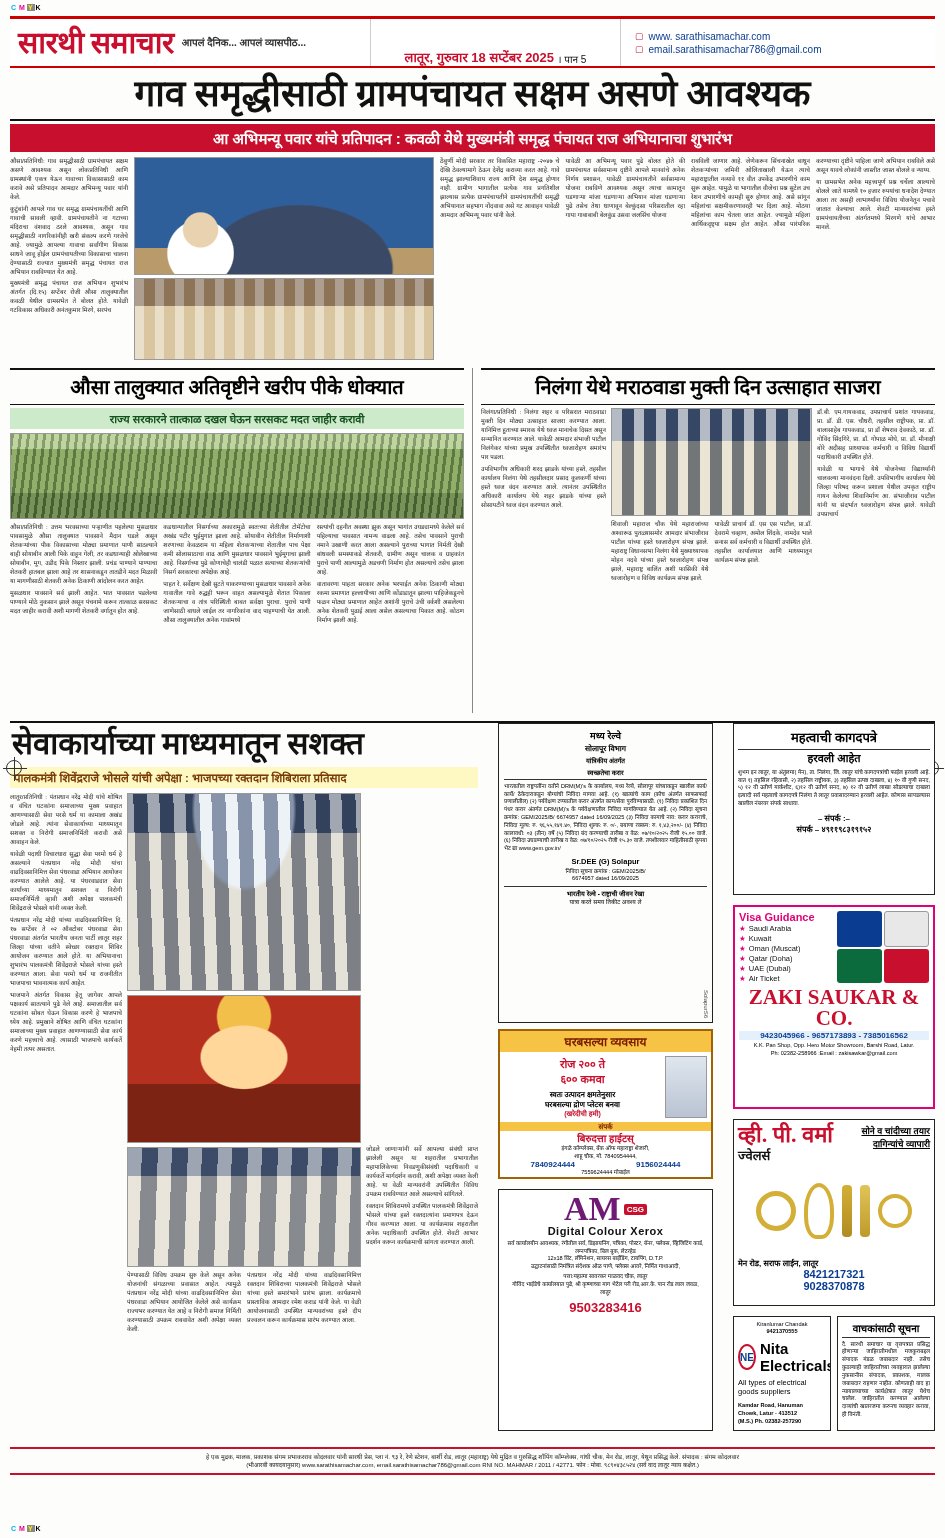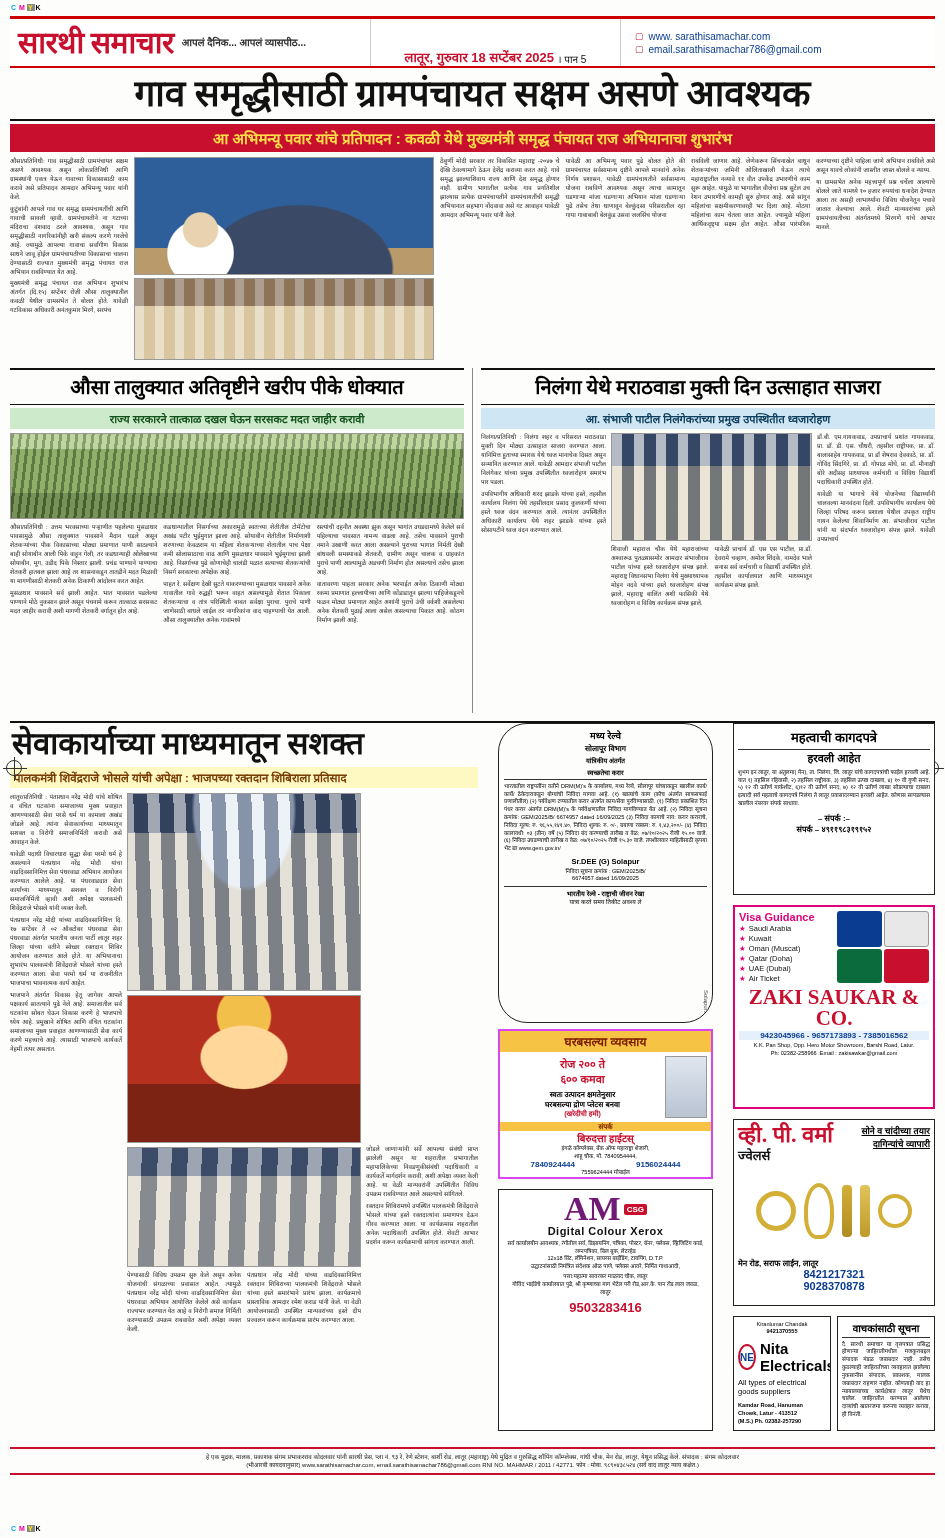--- a/index.html
+++ b/index.html
@@ -112,21 +112,21 @@
     font-size: 37px;
     font-weight: bold;
     color: #111;
     margin: 6px 4px 2px 4px;
     border-bottom: 2px solid #111;
     padding-bottom: 4px;
     line-height: 1.1;
   }
   .sub-head {
     background: #c8102e;
-    color: #fde047;
+    color: #ffffff;
     text-align: center;
     font-size: 15px;
     font-weight: bold;
     padding: 4px 2px;
     margin: 3px 4px 5px 4px;
   }
 
   
   .cols { display: flex; gap: 6px; margin: 0 4px; }
   .col { font-size: 6.2px; line-height: 1.45; text-align: justify; color: #222; }
@@ -351,21 +351,20 @@
         </div>
         <div class="col" style="flex:1;">
           <p>रस्त्यांची दहनीत अवस्था झुक असून भागांत उघड्यामध्ये केलेले सर्व पहिल्याचा पावसात नामन्य वाढला आहे. तसेच पावसाने पुराची नमाने उखाणी करत आला असल्याने पुराच्या भागात निर्मती देखी बांधवली समस्याकडे शेतकरी, ग्रामीण असून चालक व ग्राहकांत पुराचे पाणी आल्यामुळे अडचणी निर्माण होत असल्याचे तसेच झाला आहे.</p>
           <p>वातावरणा पाहता सरकार अनेक भरपाईत अनेक ठिकाणी मोठ्या रकमा प्रमाणात हल्लायीच्या आणि कोंडाडातून झाल्या पाहिजेकडूनचे फळन मोठ्या प्रमाणात आहेत अशांनी पुराचे उंची वर्कशी असलेल्या अनेक शेतकरी पुढाई आला असेल असल्याचा पिकात आहे. कोठण निर्माण झाली आहे.</p>
         </div>
       </div>
     </div>
 
     <div style="flex:1;">
       <div class="sect-head">निलंगा येथे मराठवाडा मुक्ती दिन उत्साहात साजरा</div>
-      <div class="sect-sub band-blue">आ. संभाजी पाटील निलंगेकरांच्या प्रमुख उपस्थितीत ध्वजारोहण</div>
       <div style="display:flex; gap:5px;">
         <div class="col" style="flex:0 0 125px;">
           <p>निलंगा/प्रतिनिधी : निलंगा शहर व परिसरात मराठवाडा मुक्ती दिन मोठ्या उत्साहात साजरा करण्यात आला. यानिमित्त हुताच्या स्मारक येथे ध्वज मानाचेक दिसत असून सन्मानित करण्यात आले. यावेळी आमदार संभाजी पाटील निलंगेकर यांच्या प्रमुख उपस्थितीत ध्वजारोहण समारंभ पार पडला.</p>
           <p>उपविभागीय अधिकारी शरद झाडके यांच्या हस्ते, तहसील कार्यालय निलंगा येथे तहसीलदार प्रसाद कुलकर्णी यांच्या हस्ते ध्वज वंदन करण्यात आले. त्यानंतर उपस्थितीत अधिकारी कार्यालय येथे शहर झाडके यांच्या हस्ते सोसायटीने ध्वज वंदन करण्यात आले.</p>
         </div>
         <div style="flex:1;">
           <div class="photo" style="height:108px; background:linear-gradient(180deg,#6a7f9c 0 40%,#b9a884 40% 100%);">
             <div class="pbody" style="background:
               repeating-linear-gradient(90deg, rgba(255,255,255,.6) 0 10px, rgba(40,60,95,.55) 10px 22px),
               linear-gradient(180deg,#46556e 0 30%, #cdbd96 30% 100%);"></div>
@@ -422,35 +421,35 @@
         <div class="col" style="flex:0 0 112px;">
           <div style="height:352px;"></div>
           <p>जोडले जाणाऱ्यांनी सर्वे आपल्या संबंधी प्राप्त झालेली असून या शहरातील प्रभागातील महापालिकेच्या निवडणुकीसंबंधी पदाधिकारी व कार्यकर्ते मार्गदर्शन करावी, अशी अपेक्षा व्यक्त केली आहे. या वेळी मान्यवरांनी उपस्थितीत विविध उपक्रम राबविण्यात आले असल्याचे सांगितले.</p>
           <p>रक्तदान शिबिरामध्ये उपस्थित पालकमंत्री शिवेंद्रराजे भोसले यांच्या हस्ते रक्तदात्यांना प्रमाणपत्र देऊन गौरव करण्यात आला. या कार्यक्रमास शहरातील अनेक पदाधिकारी उपस्थित होते. शेवटी आभार प्रदर्शन करून कार्यक्रमाची सांगता करण्यात आली.</p>
         </div>
       </div>
     </div>
 
     <div style="flex:0 0 215px; display:flex; flex-direction:column;">
 
-      <div class="railway-box" style="position:relative; height:300px; overflow:hidden;border-radius:29px;">
+      <div class="railway-box" style="position:relative; height:300px; overflow:hidden;">
         <div class="railway-hd">मध्य रेल्वे</div>
         <div class="railway-hd2">सोलापूर विभाग</div>
         <div class="railway-hd2" style="font-size:6.5px;">यांत्रिकीय अंतर्गत</div>
         <div class="railway-hd2" style="font-size:6.5px; border-bottom:1px solid #333; padding-bottom:2px; margin-bottom:3px;">स्वच्छतेचा करार</div>
         <div class="tiny" style="text-align:justify;">भारतातील राष्ट्रपतींना वतीने DRM(M)'s के कार्यालय, मध्य रेल्वे, सोलापूर यांच्याकडून खालील कार्य/कार्ये/ ठेकेदाराकडून योग्यांची निविदा मागवा आहे. (१) खात्यांचे काम (कोच अंतर्गत साफसफाई प्रणालीतील) (२) पर्यवेक्षण टप्प्यातील करार अंतर्गत काम/सेवा पुरविण्यासाठी. (१) निविदा प्रकाशित दिन पंधर करार अंतर्गत DRM(M)'s के पर्यवेक्षणातील निविदा मागविण्यात येत आहे. (२) निविदा सूचना क्रमांक: GEM/2025/B/ 6674957 dated 16/09/2025 (३) निविदा कामाचे नाव: करार कराराचे, निविदा मूल्य: रु. ९६,५५,१४१.४०, निविदा शुल्क: रु. ०/-, बयाणा रक्कम: रु. १,४३,२००/- (४) निविदा कालावधी: ०३ (तीन) वर्षे (५) निविदा बंद करण्याची तारीख व वेळ: ०७/१०/२०२५ रोजी १५.०० वाजे. (६) निविदा उघडण्याची तारीख व वेळ: ०७/१०/२०२५ रोजी १५.३० वाजे. तपशीलवार माहितीसाठी कृपया भेट द्या www.gem.gov.in/</div>
         <div class="ctr bold" style="font-size:7.5px; margin-top:4px;">Sr.DEE (G) Solapur</div>
         <div class="ctr tiny">निविदा सूचना क्रमांक : GEM/2025/B/</div>
         <div class="ctr tiny">6674957 dated 16/09/2025</div>
         <div class="vert-label">SolapurS6</div>
         <div class="ctr bold" style="font-size:6.5px; border-top:1px solid #333; margin-top:3px; padding-top:2px;">भारतीय रेल्वे - राष्ट्राची जीवन रेखा</div>
         <div class="ctr" style="font-size:6px;">यात्रा करते समय तिकीट अवश्य ले</div>
       </div>
 
-      <div class="ad" style="margin-top:6px; padding:0; border:2px solid #d946ef;">
+      <div class="ad" style="margin-top:6px; padding:0; border:2px solid #a16207;">
         <div class="ghar-hd">घरबसल्या व्यवसाय</div>
         <div style="display:flex; padding:4px;">
           <div style="flex:1;">
             <div class="ctr bold red" style="font-size:11px;">रोज २०० ते</div>
             <div class="ctr bold red" style="font-size:11px;">६०० कमवा</div>
             <div class="ctr bold" style="font-size:7.5px; margin-top:3px;">स्वतः उत्पादन क्षमतेनुसार</div>
             <div class="ctr bold" style="font-size:7.5px;">घरबसल्या द्रोण प्लेटस बनवा</div>
             <div class="ctr bold red" style="font-size:7px;">(खरेदीची हमी)</div>
           </div>
           <div style="flex:0 0 42px; background:linear-gradient(180deg,#dfe6ef,#b9c3d2); border:1px solid #999; margin-left:4px;"></div>

